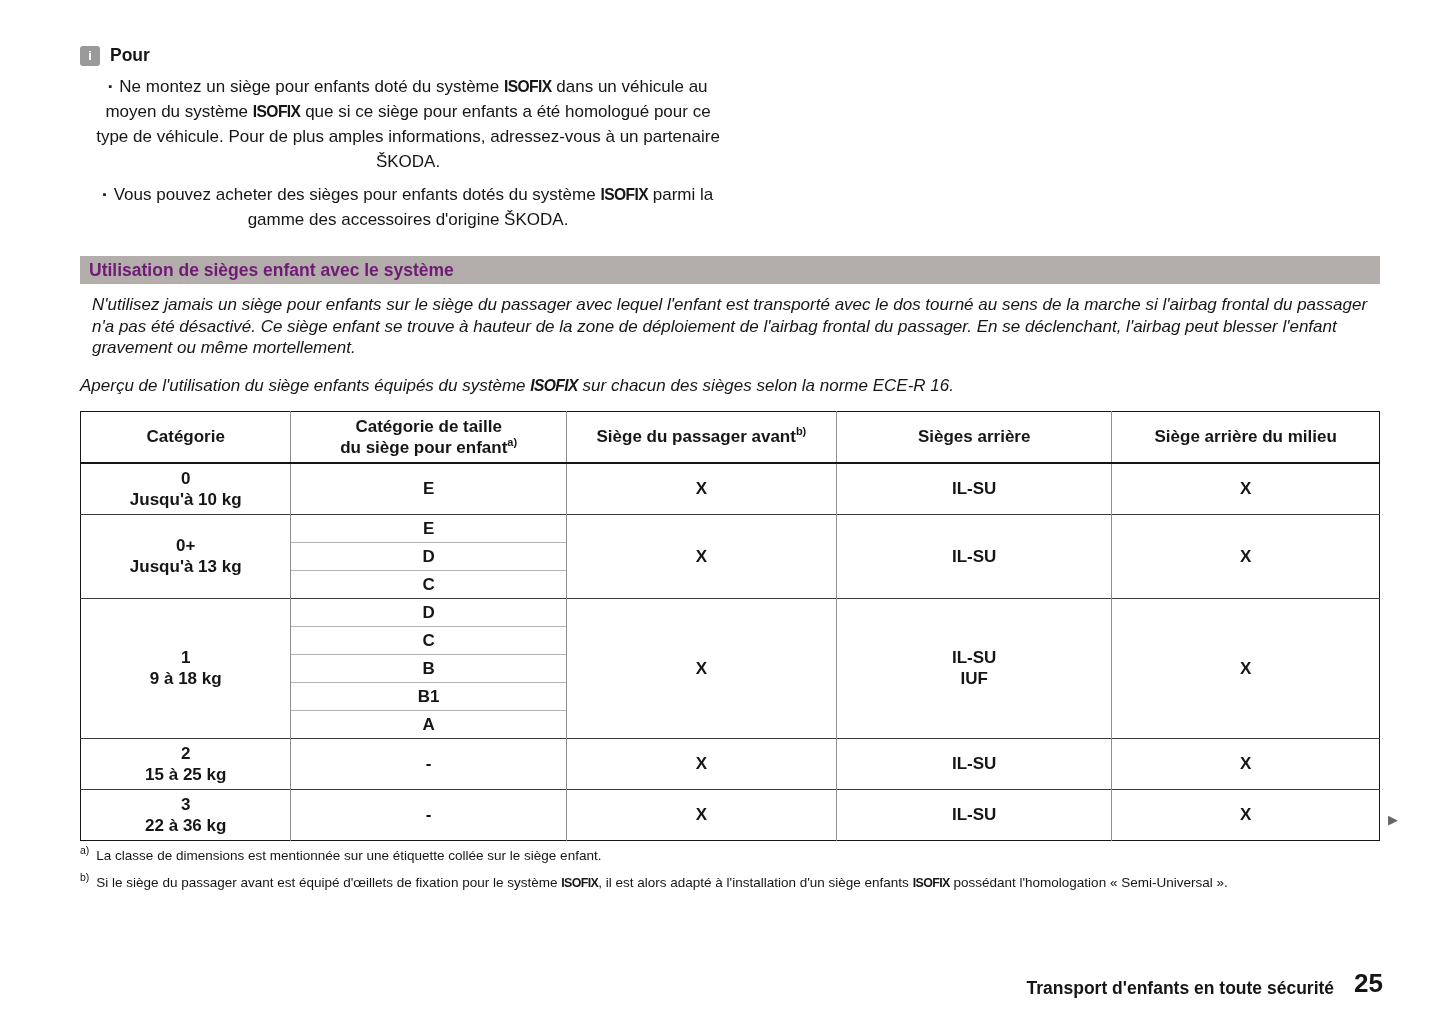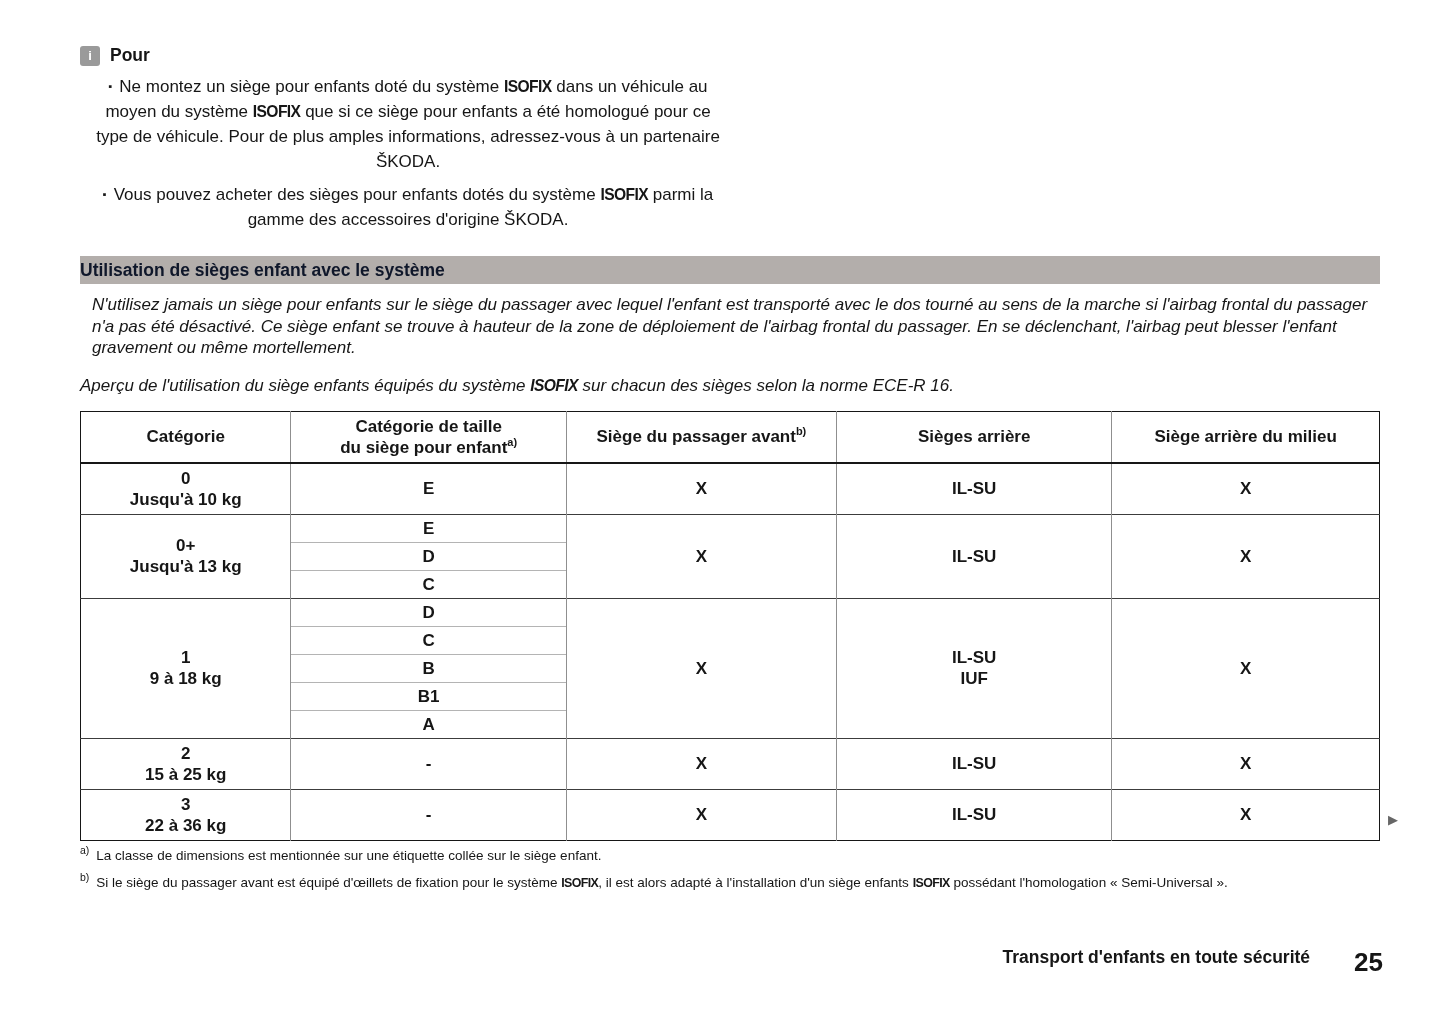--- a/index.html
+++ b/index.html
@@ -33,23 +33,24 @@
     font-stretch: condensed;
     letter-spacing: -0.6px;
     font-size: 0.92em;
   }
   
   .section-bar {
     margin-top: 24px;
     background: #b3aeab;
     height: 28px;
     line-height: 28px;
+    padding-left: 9px;
     font-weight: bold;
     font-size: 17.5px;
-    color: #0f172a;
+    color: #701a75;
   }
   
   .warning {
     margin: 10px 0 0 12px;
     font-style: italic;
     font-size: 17px;
     line-height: 21.5px;
   }
   .intro { margin: 16px 0 0 0; font-size: 17px; line-height: 21px; font-style: italic; }
   
@@ -88,22 +89,22 @@
   
   .footnotes { }
   .footnote { margin: 0 0 4px 0; font-size: 13.5px; line-height: 18px; }
   .footnote sup { font-size: 10.5px; margin-right: 7px; }
   
   .pager-arrow {
     position: absolute; right: 47px; top: 812px;
     font-size: 13px; color: #666666;
   }
   .footer {
-    position: absolute; right: 62px; bottom: 48px;
-    display: flex; align-items: flex-start; gap: 44px;
+    position: absolute; right: 62px; bottom: 27px;
+    display: flex; align-items: flex-end; gap: 20px;
   }
   .footer-title { font-weight: bold; font-size: 17.5px; }
   .footer-page { font-weight: bold; font-size: 26px; }
 </style>
 </head>
 <body>
 
 <div class="page">
 
   <div class="note">

